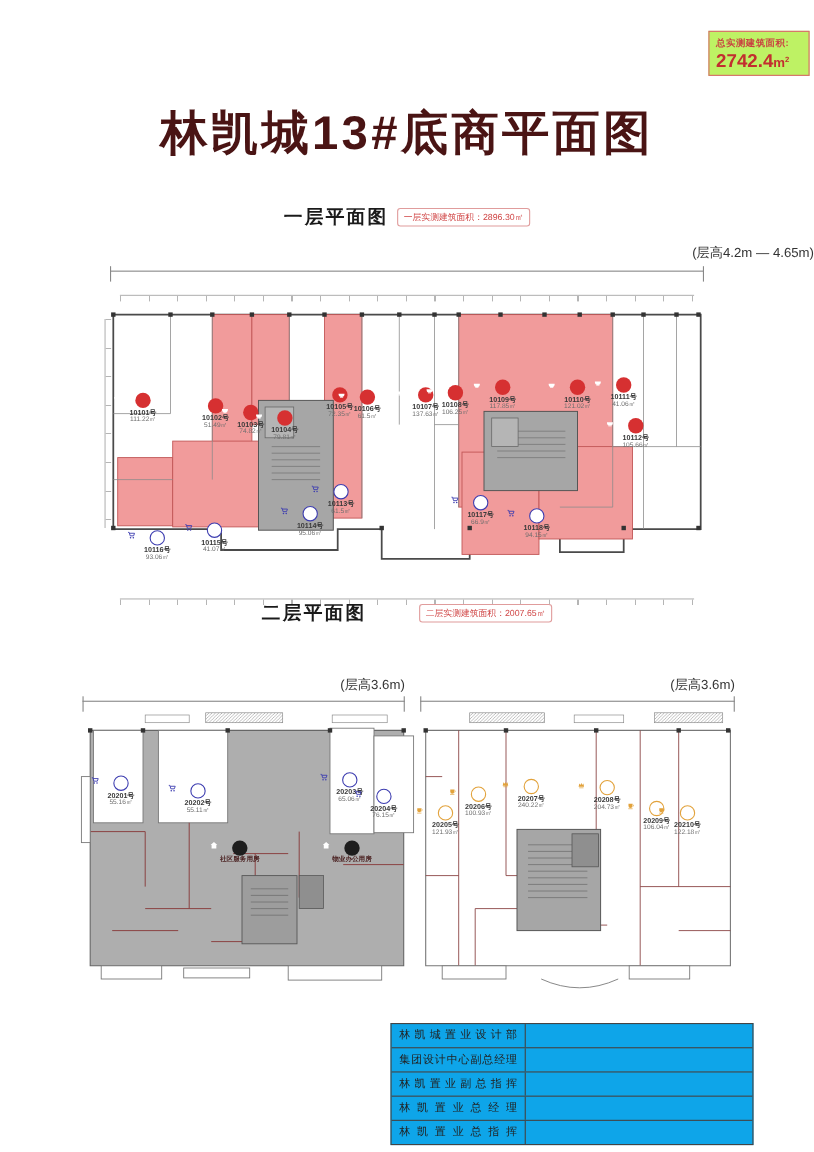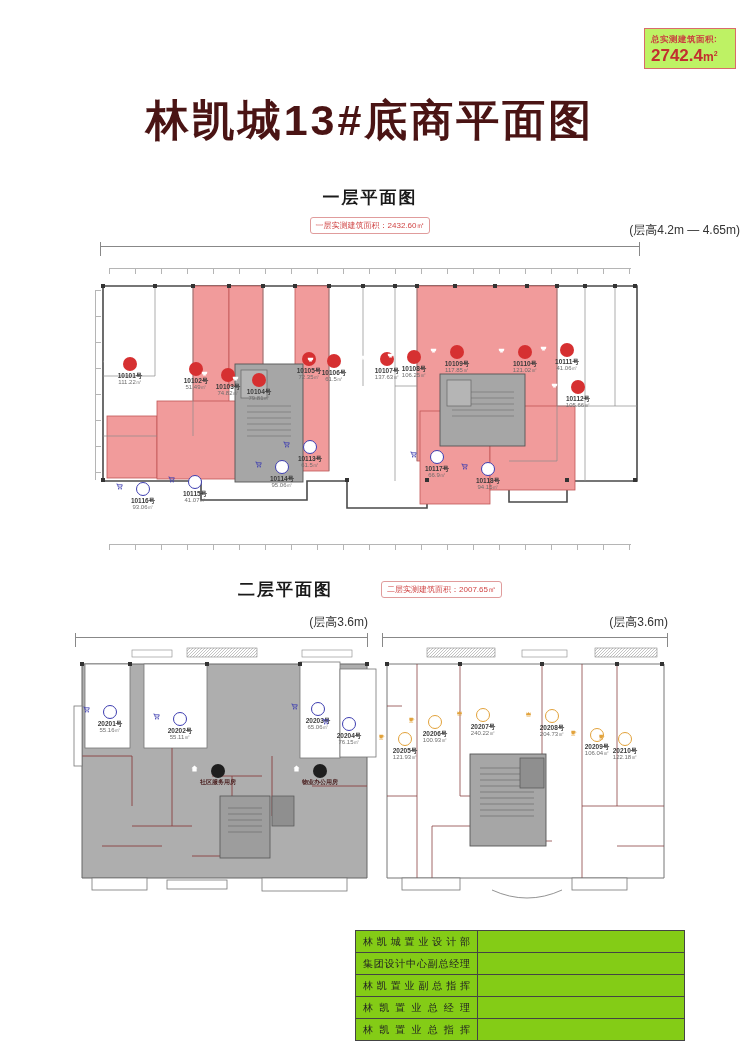--- a/index.html
+++ b/index.html
@@ -35,41 +35,41 @@
   .u-icon svg{width:9px;height:9px;}
   .dish-icon{background:#d63031;}
   .cart-icon{background:#fff;border:1.3px solid #3d3db0;}
   .crown-icon{background:#fff;border:1.3px solid #e2a23b;}
   .cup-icon{background:#fff;border:1.3px solid #e2a23b;}
   .house-icon{background:#1e1e1e;}
   .u-id{font-size:6.5px;color:#3a3a3a;font-weight:bold;}
   .u-area{font-size:6px;color:#6d6d6d;}
   .f-label{font-size:6px;color:#4a2020;font-weight:bold;margin-top:1px;}
 
-  .sig-table{position:absolute;left:355px;top:930px;width:330px;border:1px solid #444;box-sizing:border-box;background:#84cc16;}
+  .sig-table{position:absolute;left:355px;top:930px;width:330px;border:1px solid #444;box-sizing:border-box;background:#0ea5e9;}
   .sig-row{display:flex;height:21px;border-bottom:1px solid #444;}
   .sig-row:last-child{border-bottom:none;}
   .sig-label{width:122px;border-right:1px solid #444;font-size:10px;color:#222;box-sizing:border-box;padding:0 7px;display:block;line-height:21px;text-align:justify;text-align-last:justify;}
   .sig-blank{flex:1;}
 </style>
 </head>
 <body>
 
 <div class="sheet">
 
   <div class="total-box">
     <div class="tb-label">总实测建筑面积:</div>
     <div class="tb-value"><span>2742.4</span><span class="tb-unit"><span>m</span><sup>2</sup></span></div>
   </div>
 
   <h1 class="main-title">林凯城13#底商平面图</h1>
 
-  <div class="sec-header" style="top:186px;flex-direction:column;">
+  <div class="sec-header" style="top:186px;">
     <span class="sec-title">一层平面图</span>
-    <span class="sec-badge">一层实测建筑面积：2432.60㎡</span>
+    <span class="sec-badge">一层实测建筑面积：2896.30㎡</span>
   </div>
   <div class="dim-label" style="left:0;right:0;top:222px;">(层高4.2m — 4.65m)</div>
   <div class="dim-line" style="left:100px;top:246px;width:540px;"></div>
 
   <div class="plan" style="left:95px;top:256px;width:550px;height:300px;">
     <div class="tickline" style="left:14px;top:12px;width:522px;"></div>
     <div class="tickline vert" style="left:0;top:34px;height:190px;"></div>
     <div class="tickline" style="left:14px;top:288px;width:522px;"></div>
     <svg width="550" height="300" viewBox="0 0 550 300">
 
@@ -326,21 +326,21 @@
               <circle cx="4.1" cy="7.6" r=".8" fill="#3D3DB0"></circle>
               <circle cx="6.9" cy="7.6" r=".8" fill="#3D3DB0"></circle>
             </svg>
           </span>
           <div class="u-id">10118号</div>
           <div class="u-area">94.15㎡</div>
         </div>
       </div>
   </div>
 
-  <div class="sec-header" style="top:578px;gap:48px;">
+  <div class="sec-header" style="top:546px;gap:48px;">
     <span class="sec-title">二层平面图</span>
     <span class="sec-badge">二层实测建筑面积：2007.65㎡</span>
   </div>
   <div class="dim-label" style="left:75px;width:293px;top:614px;">(层高3.6m)</div>
   <div class="dim-label" style="left:382px;width:286px;top:614px;">(层高3.6m)</div>
   <div class="dim-line" style="left:75px;top:637px;width:293px;"></div>
   <div class="dim-line" style="left:382px;top:637px;width:286px;"></div>
 
   <div class="plan" style="left:72px;top:646px;width:600px;height:255px;">
     <svg width="600" height="255" viewBox="0 0 600 255">

